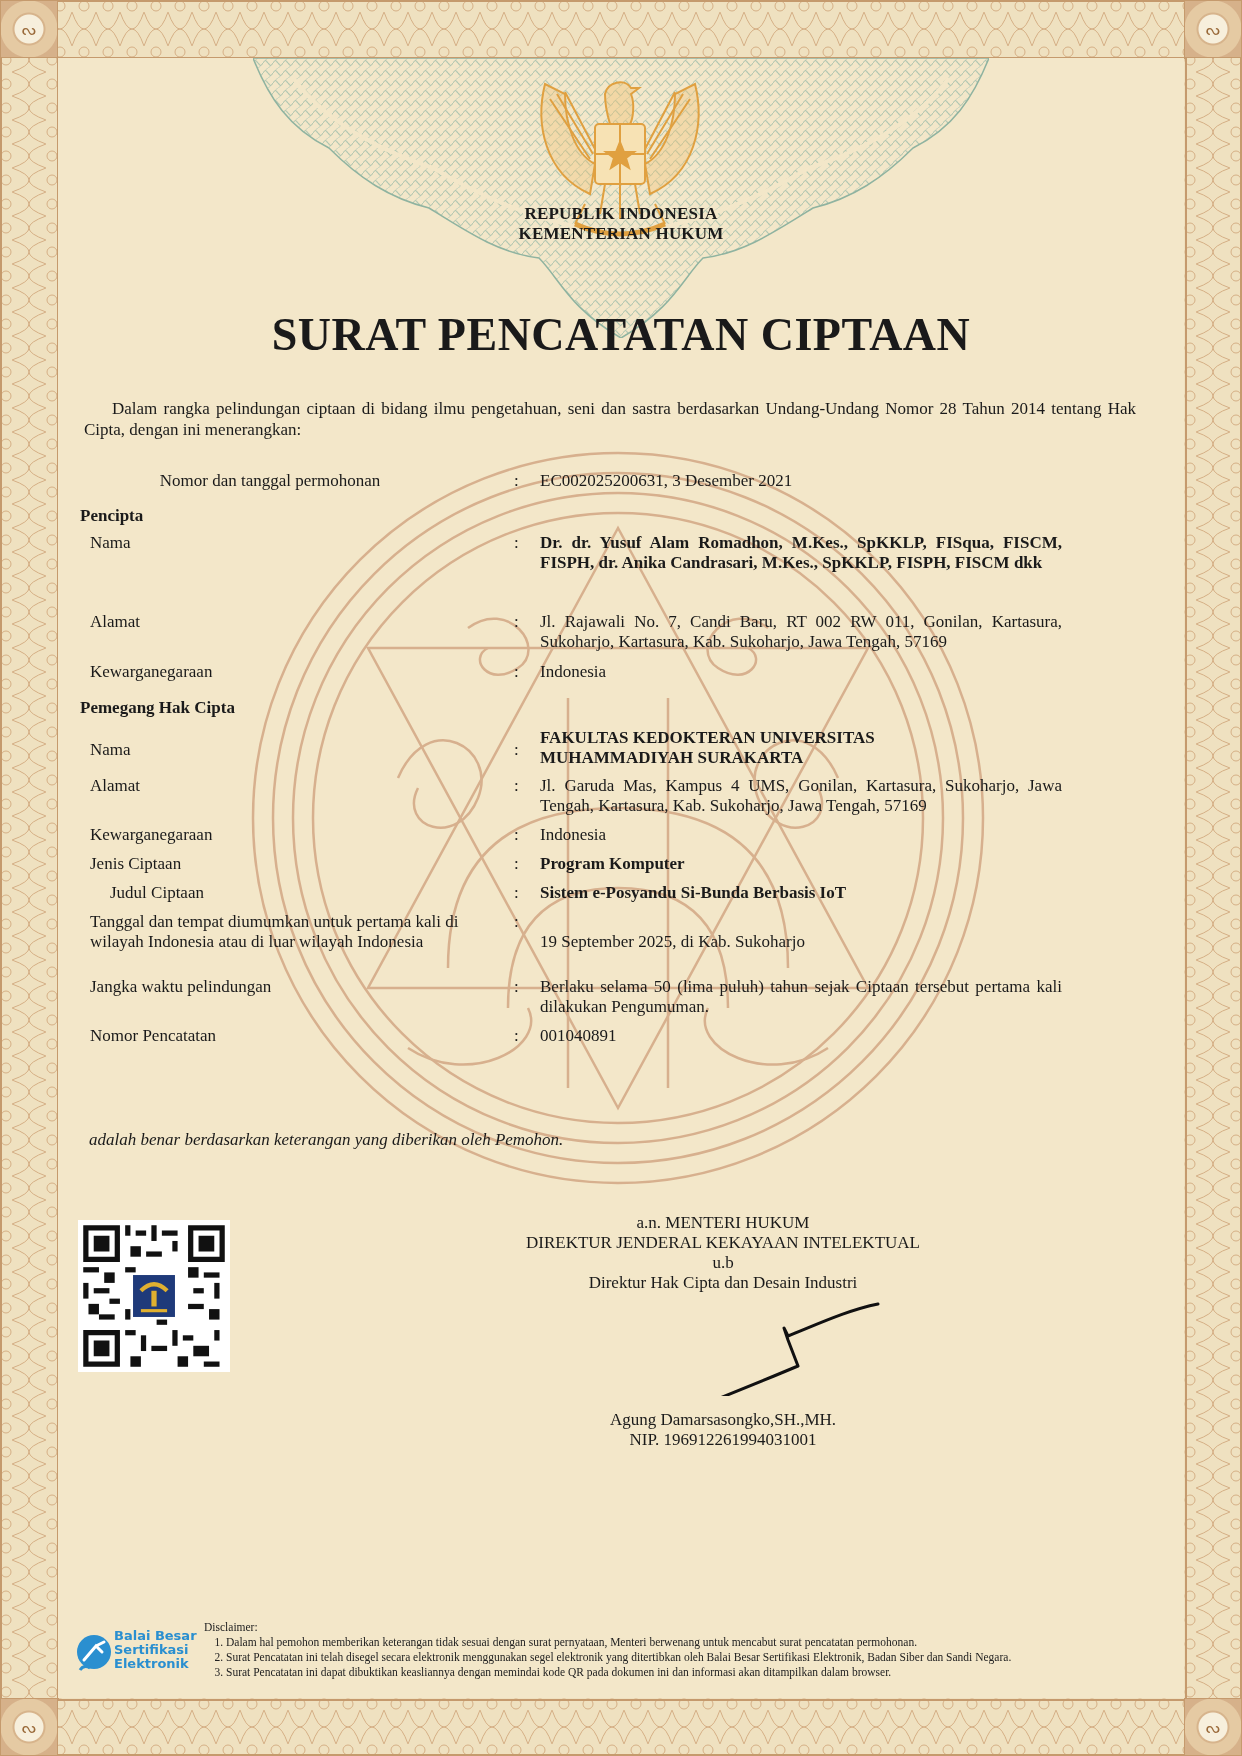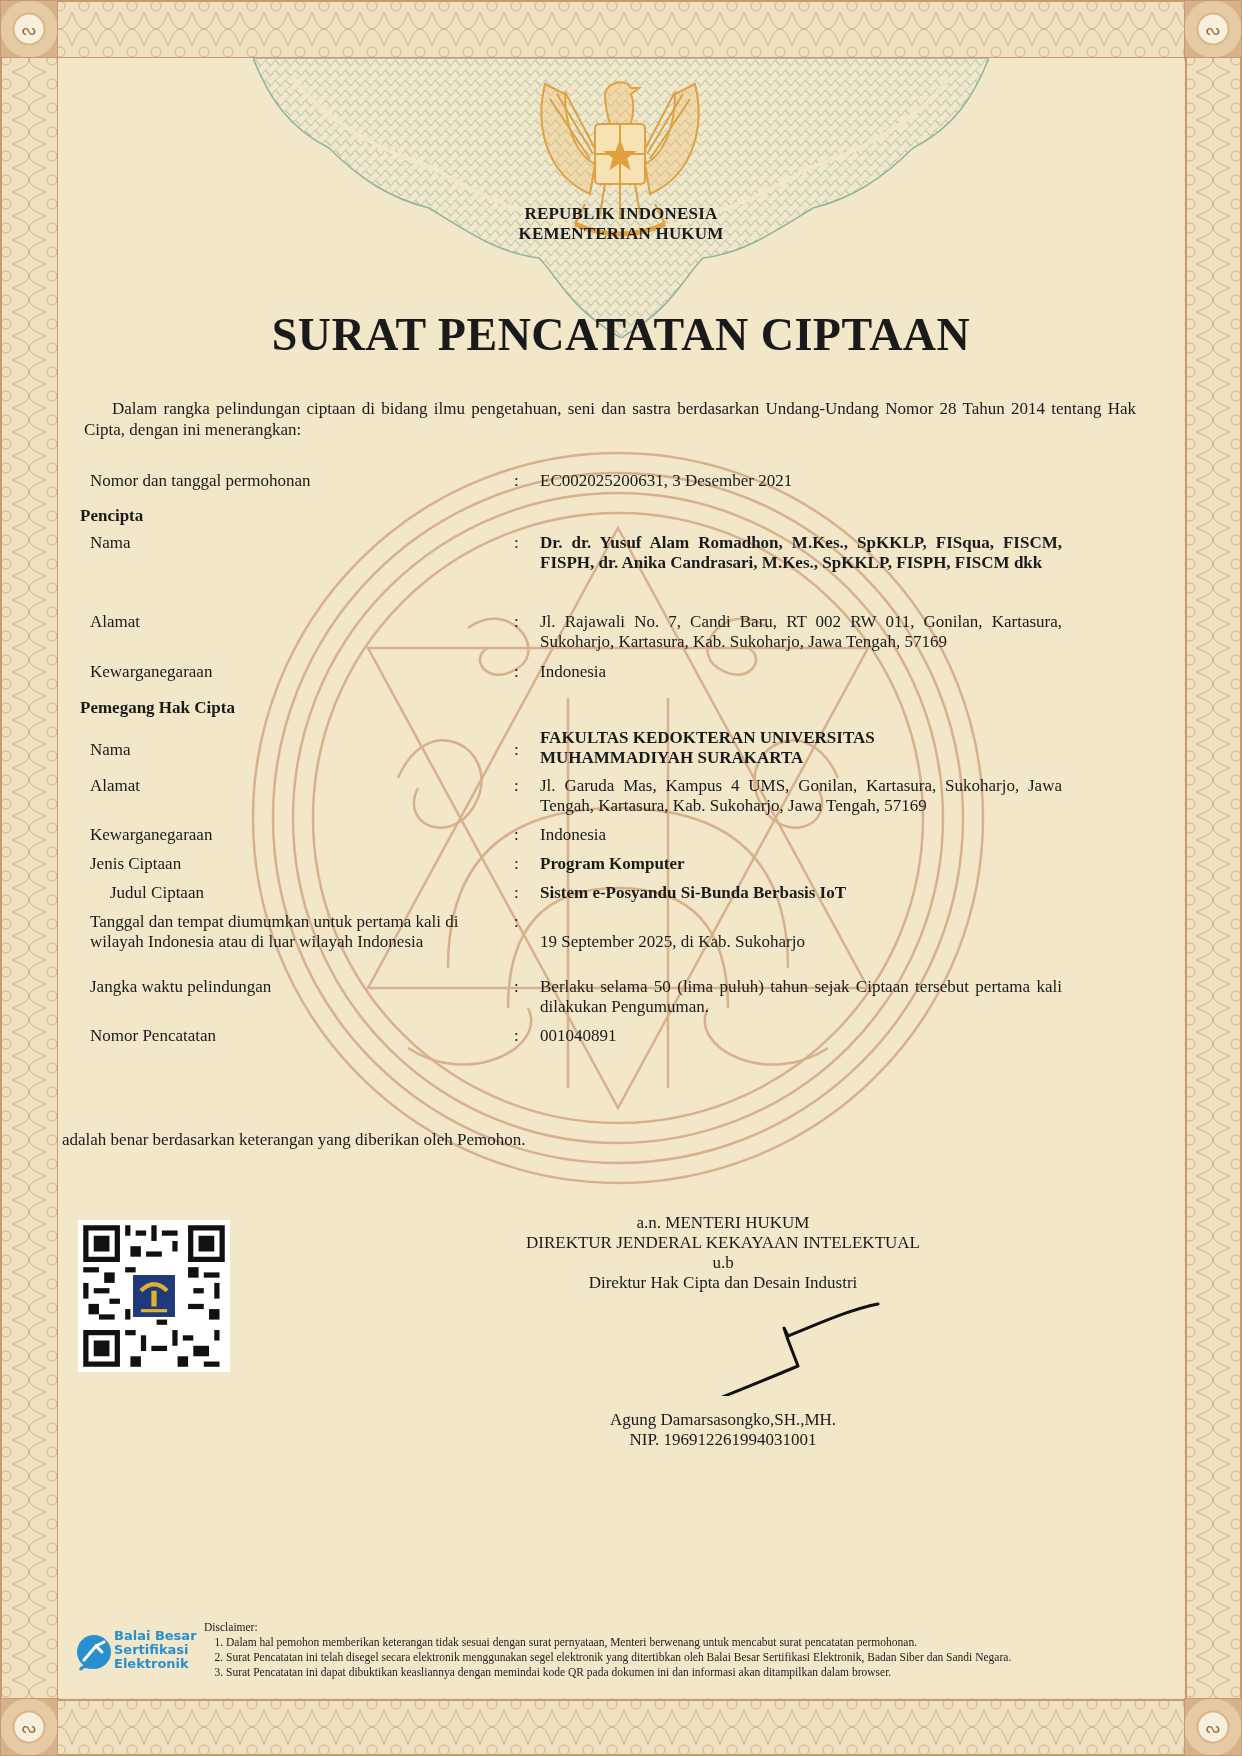--- a/index.html
+++ b/index.html
@@ -20,21 +20,21 @@
   .emblem { position:absolute; left:477px; top:6px; width:170px; height:180px; }
   .header-line { position:absolute; left:0; width:1126px; text-align:center; font-weight:bold; font-size:17px; letter-spacing:0.2px; }
   .title { position:absolute; left:0; top:250px; width:1126px; text-align:center; font-weight:bold; font-size:46px; letter-spacing:0.5px; }
   .intro { position:absolute; left:26px; top:340px; width:1052px; font-size:17px; line-height:21px; text-align:justify; text-indent:28px; }
   .rows { position:absolute; left:0; top:0; width:1126px; }
   .lbl { position:absolute; left:32px; width:360px; font-size:17px; line-height:20px; }
   .colon { position:absolute; left:456px; font-size:17px; line-height:20px; }
   .val { position:absolute; left:482px; width:522px; font-size:17px; line-height:20px; text-align:justify; }
   .b { font-weight:bold; }
   .sect { position:absolute; left:22px; font-size:17px; font-weight:bold; }
-  .closing { position:absolute; left:4px; top:1072px; width:1060px; font-size:17px; line-height:20px; }
+  .closing { position:absolute; left:31px; top:1072px; width:1060px; font-size:17px; line-height:20px;font-style:italic; }
   .qr { position:absolute; left:20px; top:1162px; width:152px; height:152px; background:#fff; }
   .sign { position:absolute; left:455px; width:420px; text-align:center; font-size:17px; line-height:20px; }
   .disclaimer { position:absolute; left:146px; top:1562px; width:960px; font-family:"Liberation Serif", serif; font-size:11.5px; line-height:15px; color:#222; }
   .disclaimer ol { margin:0; padding-left:22px; }
   .bsre { position:absolute; left:16px; top:1572px; width:120px; height:48px; }
   .bsre-text { position:absolute; left:56px; top:1571px; font-family:"DejaVu Sans", sans-serif; font-weight:bold; font-size:13px; line-height:14px; color:#2a8fd0; }
 </style>
 </head>
 <body>
 
@@ -138,21 +138,21 @@
     </svg>
 
     <div class="header-line" style="top:146px;">REPUBLIK INDONESIA</div>
     <div class="header-line" style="top:166px;">KEMENTERIAN HUKUM</div>
     <div class="title">SURAT PENCATATAN CIPTAAN</div>
 
     <div class="intro">Dalam rangka pelindungan ciptaan di bidang ilmu pengetahuan, seni dan sastra berdasarkan Undang-Undang Nomor 28 Tahun 2014 tentang Hak Cipta, dengan ini menerangkan:</div>
 
     <div class="rows">
 
-      <div class="lbl" style="top:413px;">Nomor dan tanggal permohonan</div>
+      <div class="lbl" style="top:413px;text-align:center;">Nomor dan tanggal permohonan</div>
       <div class="colon" style="top:413px;">:</div>
       <div class="val" style="top:413px;">EC002025200631, 3 Desember 2021</div>
 
       <div class="sect" style="top:448px;">Pencipta</div>
       <div class="lbl" style="top:475px;">Nama</div>
       <div class="colon" style="top:475px;">:</div>
       <div class="val b" style="top:475px;">Dr. dr. Yusuf Alam Romadhon, M.Kes., SpKKLP, FISqua, FISCM, FISPH, dr. Anika Candrasari, M.Kes., SpKKLP, FISPH, FISCM dkk</div>
 
       <div class="lbl" style="top:554px;">Alamat</div>
       <div class="colon" style="top:554px;">:</div>

